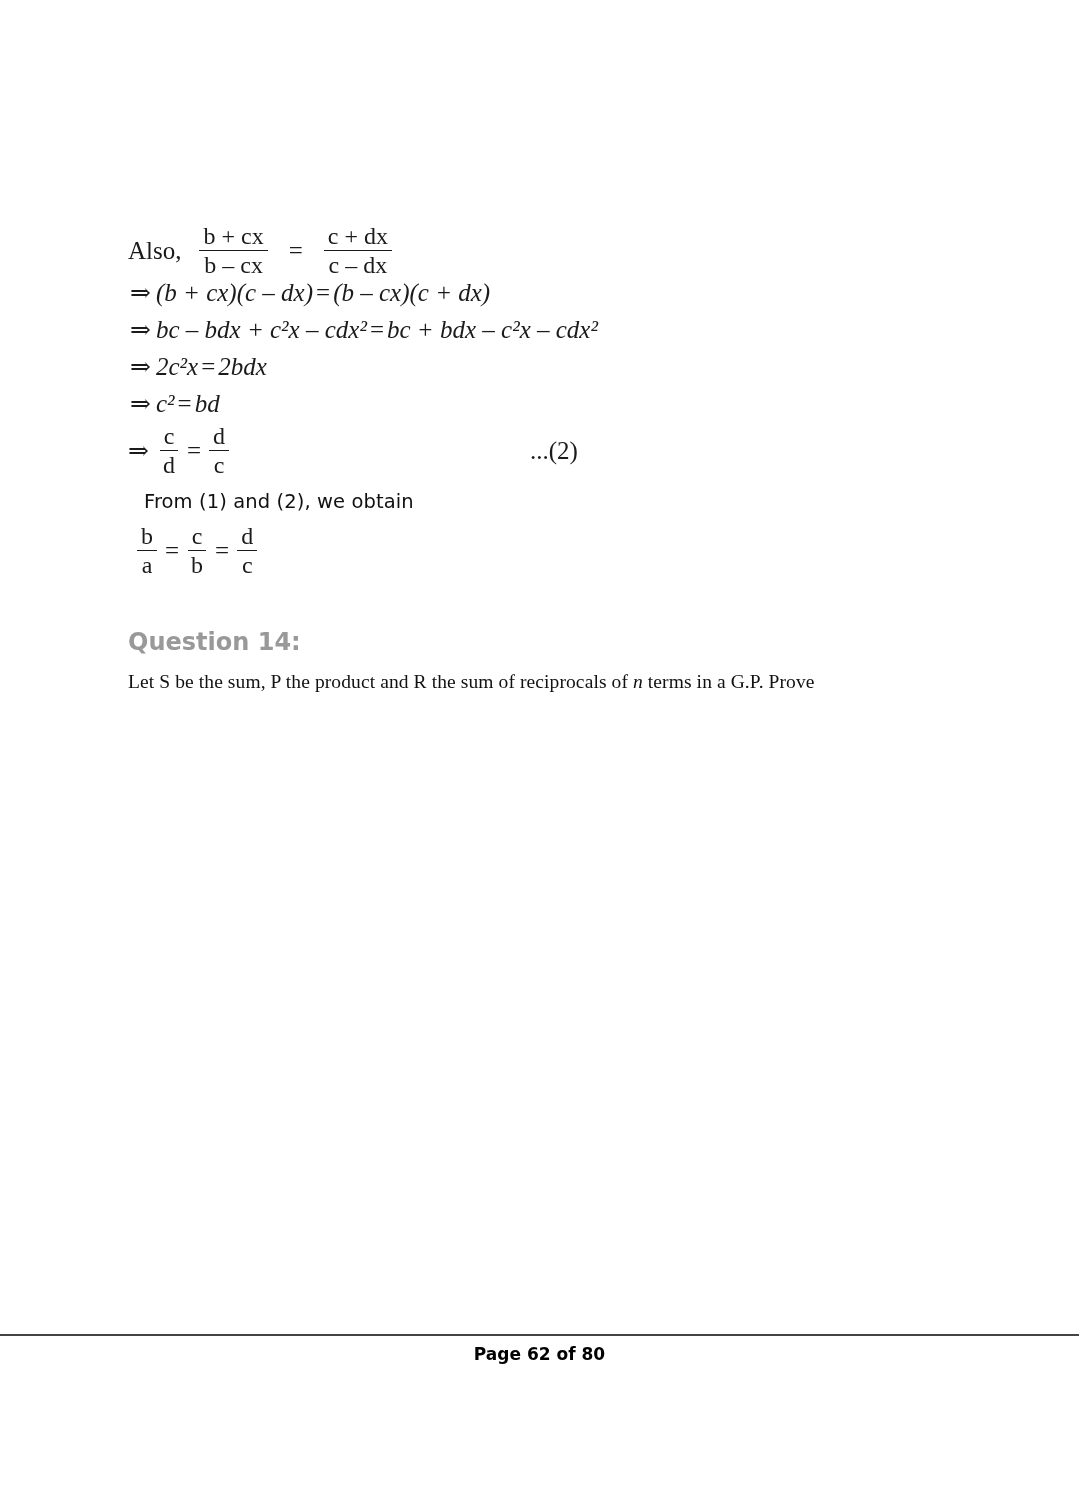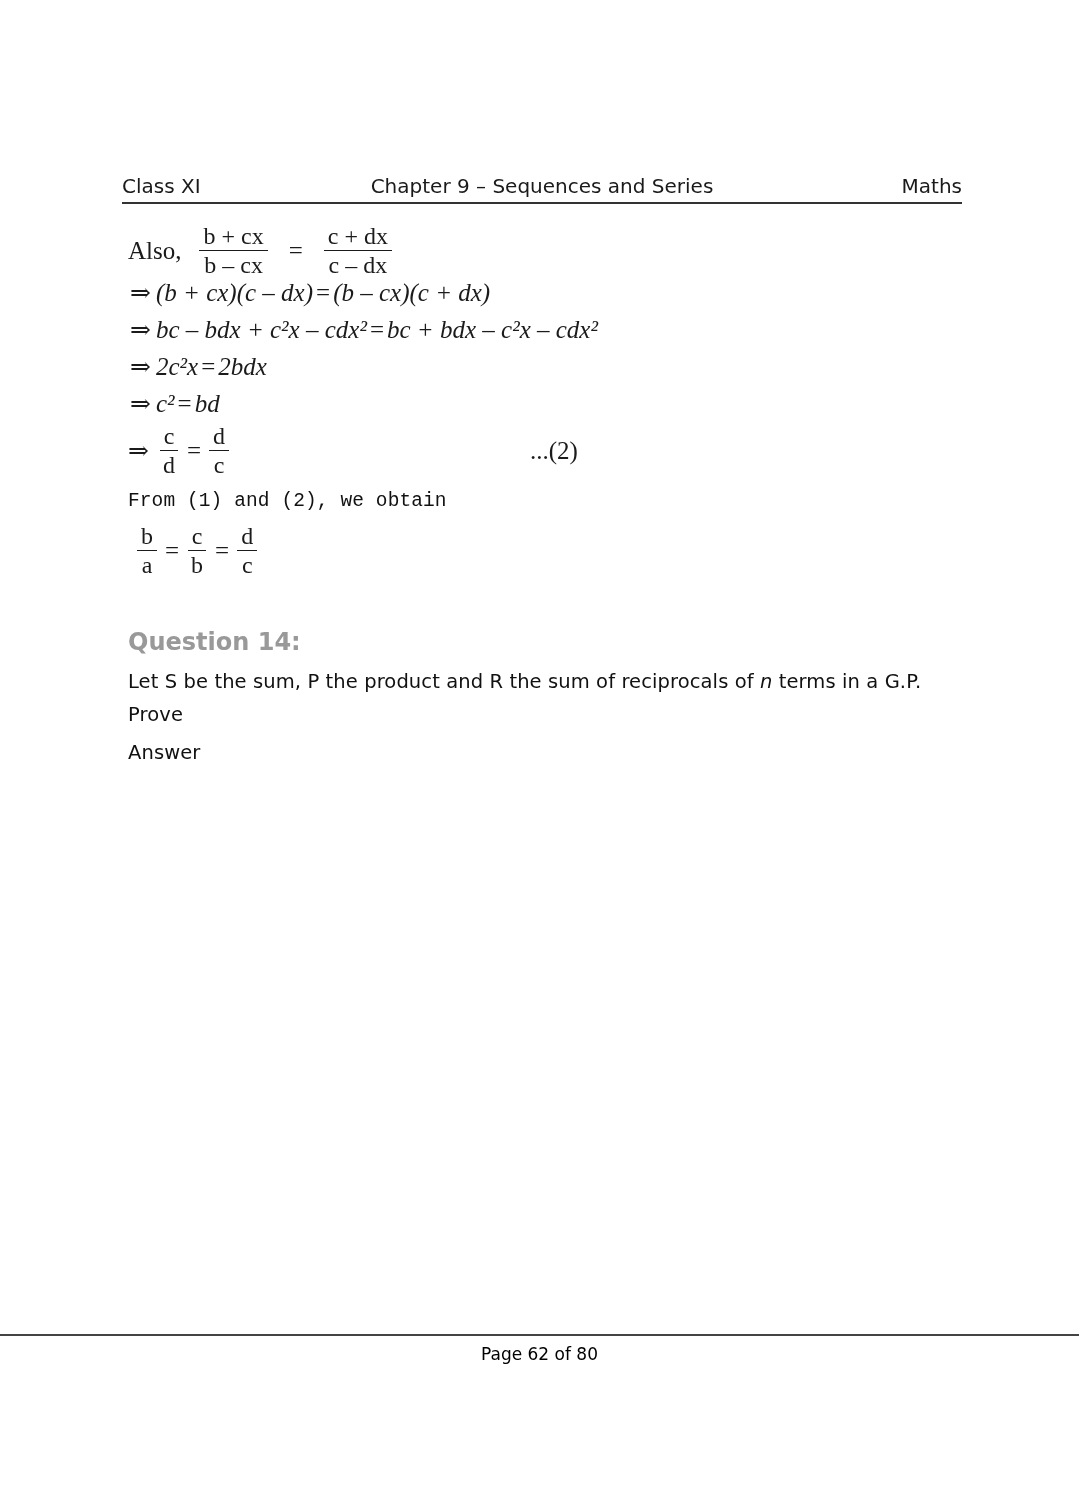--- a/index.html
+++ b/index.html
@@ -127,37 +127,30 @@
     height: 0;
     border-top: 2px solid #444444;
   }
   .footer-text {
     position: absolute;
     left: 0;
     right: 0;
     top: 1341px;
     text-align: center;
     font-size: 17px;
-    font-weight: normal;
+    font-weight: bold;
     color: #000000;
     line-height: 26px;
   }
 </style>
 </head>
 <body>
 
 <div class="page">
 
-  <div class="header">
-    <div class="header-row">
-      <span class="hdr-left">Class XI</span>
-      <span class="hdr-center">Chapter 9 – Sequences and Series</span>
-      <span class="hdr-right">Maths</span>
-    </div>
-  </div>
 
   <div class="content">
 
     <div class="math-zone">
 
       <div class="eq math" id="eq-also">
         <span class="lbl-text">Also,</span>
         <span class="frac">
           <span class="num">b + cx</span>
           <span class="den">b – cx</span>
@@ -207,21 +200,21 @@
         <span class="frac">
           <span class="num">d</span>
           <span class="den">c</span>
         </span>
       </div>
 
       <div class="eq math" id="eq-ref2">
         <span class="lbl-text">...(2)</span>
       </div>
 
-      <p class="para" style="position:absolute; left:0px; top:273px; margin:0;font-family:Liberation Mono, monospace;">From (1) and (2), we obtain</p>
+      <p class="para" style="position:absolute; left:16px; top:273px; margin:0;">From (1) and (2), we obtain</p>
 
       <div class="eq math" id="eq-bacb">
         <span class="frac">
           <span class="num">b</span>
           <span class="den">a</span>
         </span>
         <span class="op">=</span>
         <span class="frac">
           <span class="num">c</span>
           <span class="den">b</span>
@@ -231,24 +224,23 @@
           <span class="num">d</span>
           <span class="den">c</span>
         </span>
       </div>
 
     </div>
 
 
     <p class="qlabel" style="margin-top:39px;">Question 14:</p>
 
-    <p class="para" style="margin-top:8px;"><span>Let S be the sum, P the product and R the sum of reciprocals of </span><i class="v">n</i><span> terms in a G.P. Prove</span></p>
-
-
-    <p class="para" style="margin-top:5px;">Answer</p>
+    <p class="para" style="margin-top:8px;font-family:Liberation Serif, serif;"><span>Let S be the sum, P the product and R the sum of reciprocals of </span><i class="v">n</i><span> terms in a G.P. Prove</span></p>
+
+
 
 
 
   </div>
 
   <div class="footer-rule"></div>
   <div class="footer-text">Page 62 of 80</div>
 
 </div>
 

